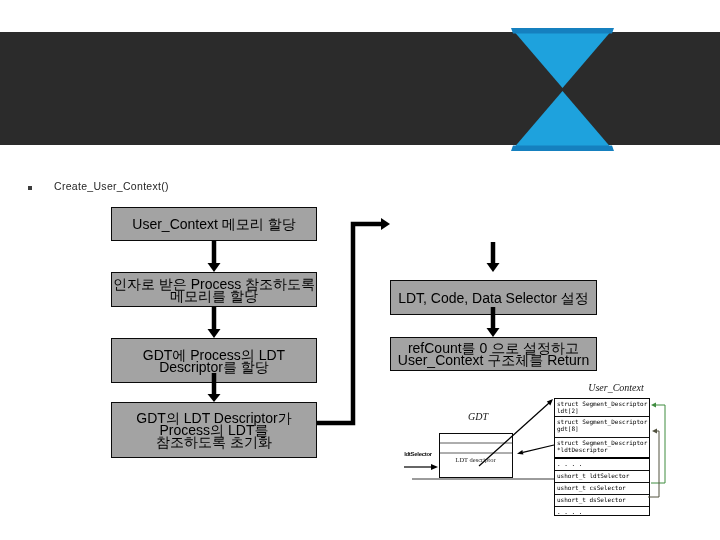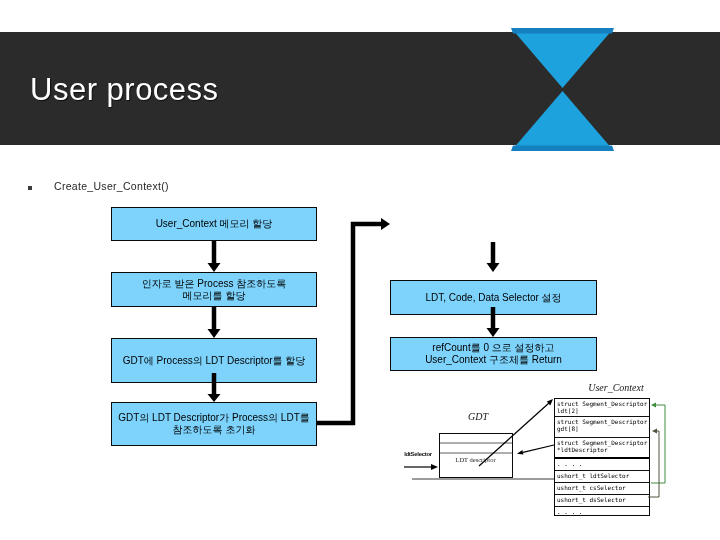--- a/index.html
+++ b/index.html
@@ -6,27 +6,27 @@
   .slide{position:relative;width:720px;height:540px;background:#ffffff;overflow:hidden;
          font-family:"Liberation Sans", sans-serif;}
   .title-bar{position:absolute;left:0;top:32px;width:720px;height:113px;background:#2b2b2b;}
   .slide-title{position:absolute;left:30px;top:72px;font-size:31px;color:#ffffff;
                letter-spacing:0.5px;text-shadow:1px 1px 1px rgba(0,0,0,0.65);}
   .overlay{position:absolute;left:0;top:0;width:720px;height:540px;pointer-events:none;z-index:3;}
 
   .bullet-square{position:absolute;left:28px;top:186px;width:4px;height:4px;background:#3c3c3c;}
   .bullet-text{position:absolute;left:54px;top:180px;font-size:10.5px;color:#262626;letter-spacing:0.3px;}
 
-  .fbox{position:absolute;background:#7dd3fc;border:1px solid #0a0a0a;box-sizing:border-box;
+  .fbox{position:absolute;background:#a3a3a3;border:1px solid #0a0a0a;box-sizing:border-box;
         display:flex;flex-direction:column;align-items:center;justify-content:center;
-        font-size:10px;line-height:12px;color:#000;text-align:center;z-index:2;}
+        font-size:14px;line-height:12px;color:#000;text-align:center;z-index:2;}
   .box-l1{left:111px;top:207px;width:206px;height:34px;}
   .box-l2{left:111px;top:272px;width:206px;height:35px;}
   .box-l3{left:111px;top:338px;width:206px;height:45px;}
-  .box-l4{left:111px;top:402px;width:206px;height:44px;}
+  .box-l4{left:111px;top:402px;width:206px;height:56px;}
   .box-r1{left:390px;top:207px;width:207px;height:35px;}
   .box-r2{left:390px;top:280px;width:207px;height:35px;}
   .box-r3{left:390px;top:337px;width:207px;height:34px;}
 
   .serif-label{position:absolute;font-family:"Liberation Serif", serif;color:#151515;text-align:center;font-style:italic;}
   .uc-label{left:566px;top:382px;width:100px;font-size:10px;}
   .gdt-label{left:456px;top:411px;width:44px;font-size:10px;}
   .ldtsel-label{position:absolute;left:400px;top:451px;width:36px;font-size:6px;font-weight:bold;
                 color:#111;text-align:center;letter-spacing:-0.3px;}
   .gdt-box{position:absolute;left:439px;top:433px;width:74px;height:45px;background:#ffffff;
@@ -41,21 +41,20 @@
           white-space:nowrap;overflow:hidden;}
   .r1{height:18px;} .r2{height:21px;} .r3{height:21px;border-bottom:2px solid #000;}
   .r4{height:12px;} .r5{height:12px;} .r6{height:12px;} .r7{height:12px;} .r8{height:10px;border-bottom:none;}
 </style>
 </head>
 <body>
 
 <div class="slide">
 
   <div class="title-bar"></div>
-  <div class="slide-title">User process</div>
 
   <div class="bullet-square"></div>
   <div class="bullet-text">Create_User_Context()</div>
 
   <div class="fbox box-l1">
     <span>User_Context 메모리 할당</span>
   </div>
   <div class="fbox box-l2">
     <span>인자로 받은 Process 참조하도록</span>
     <span>메모리를 할당</span>

